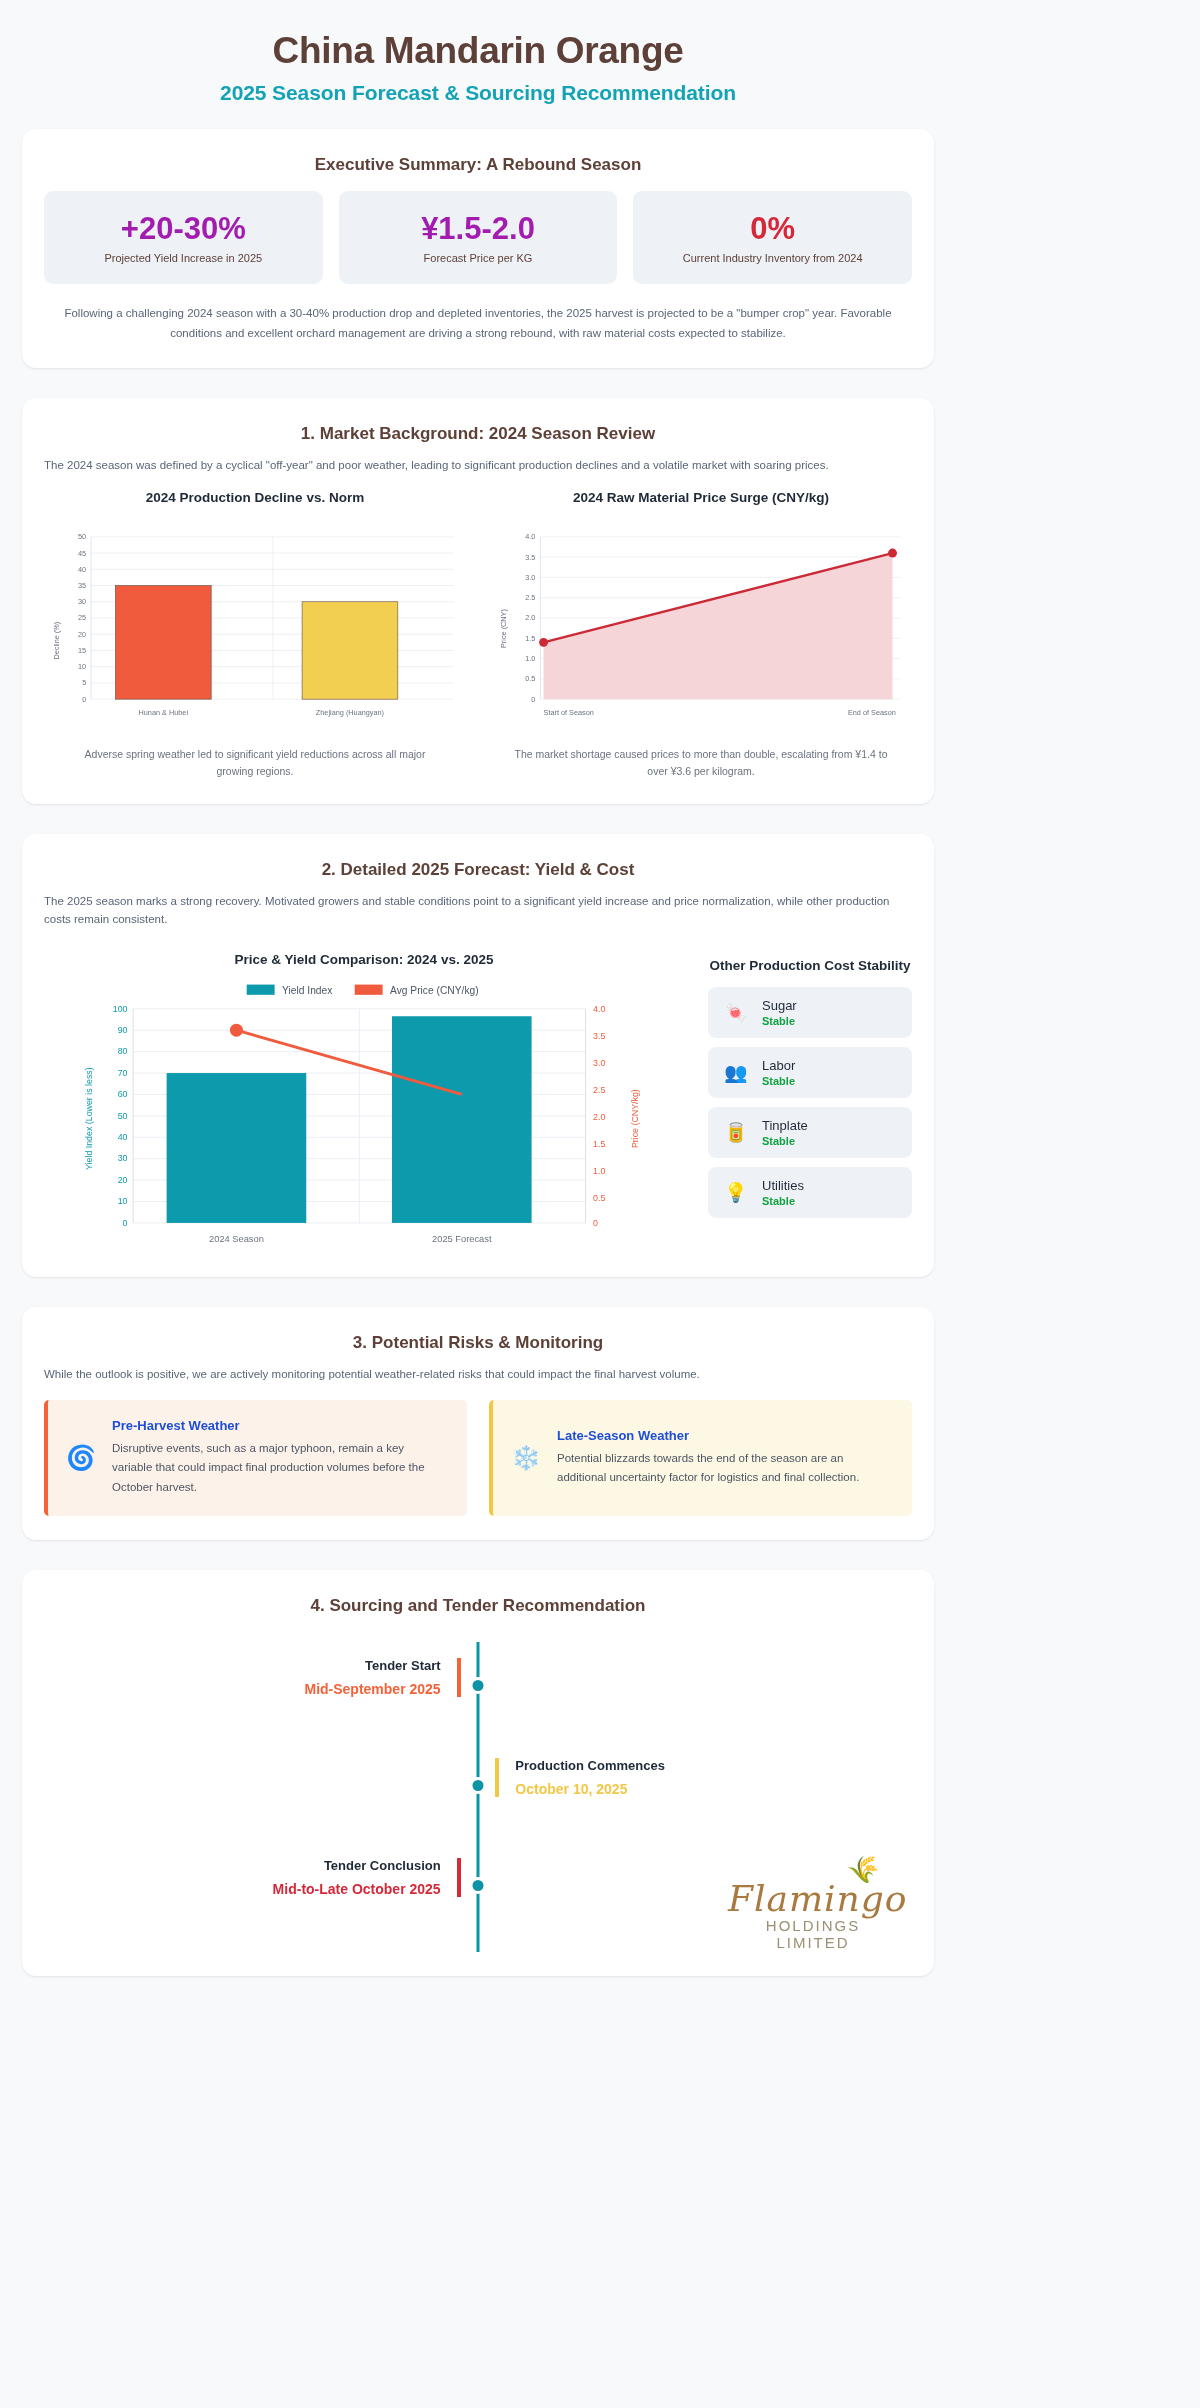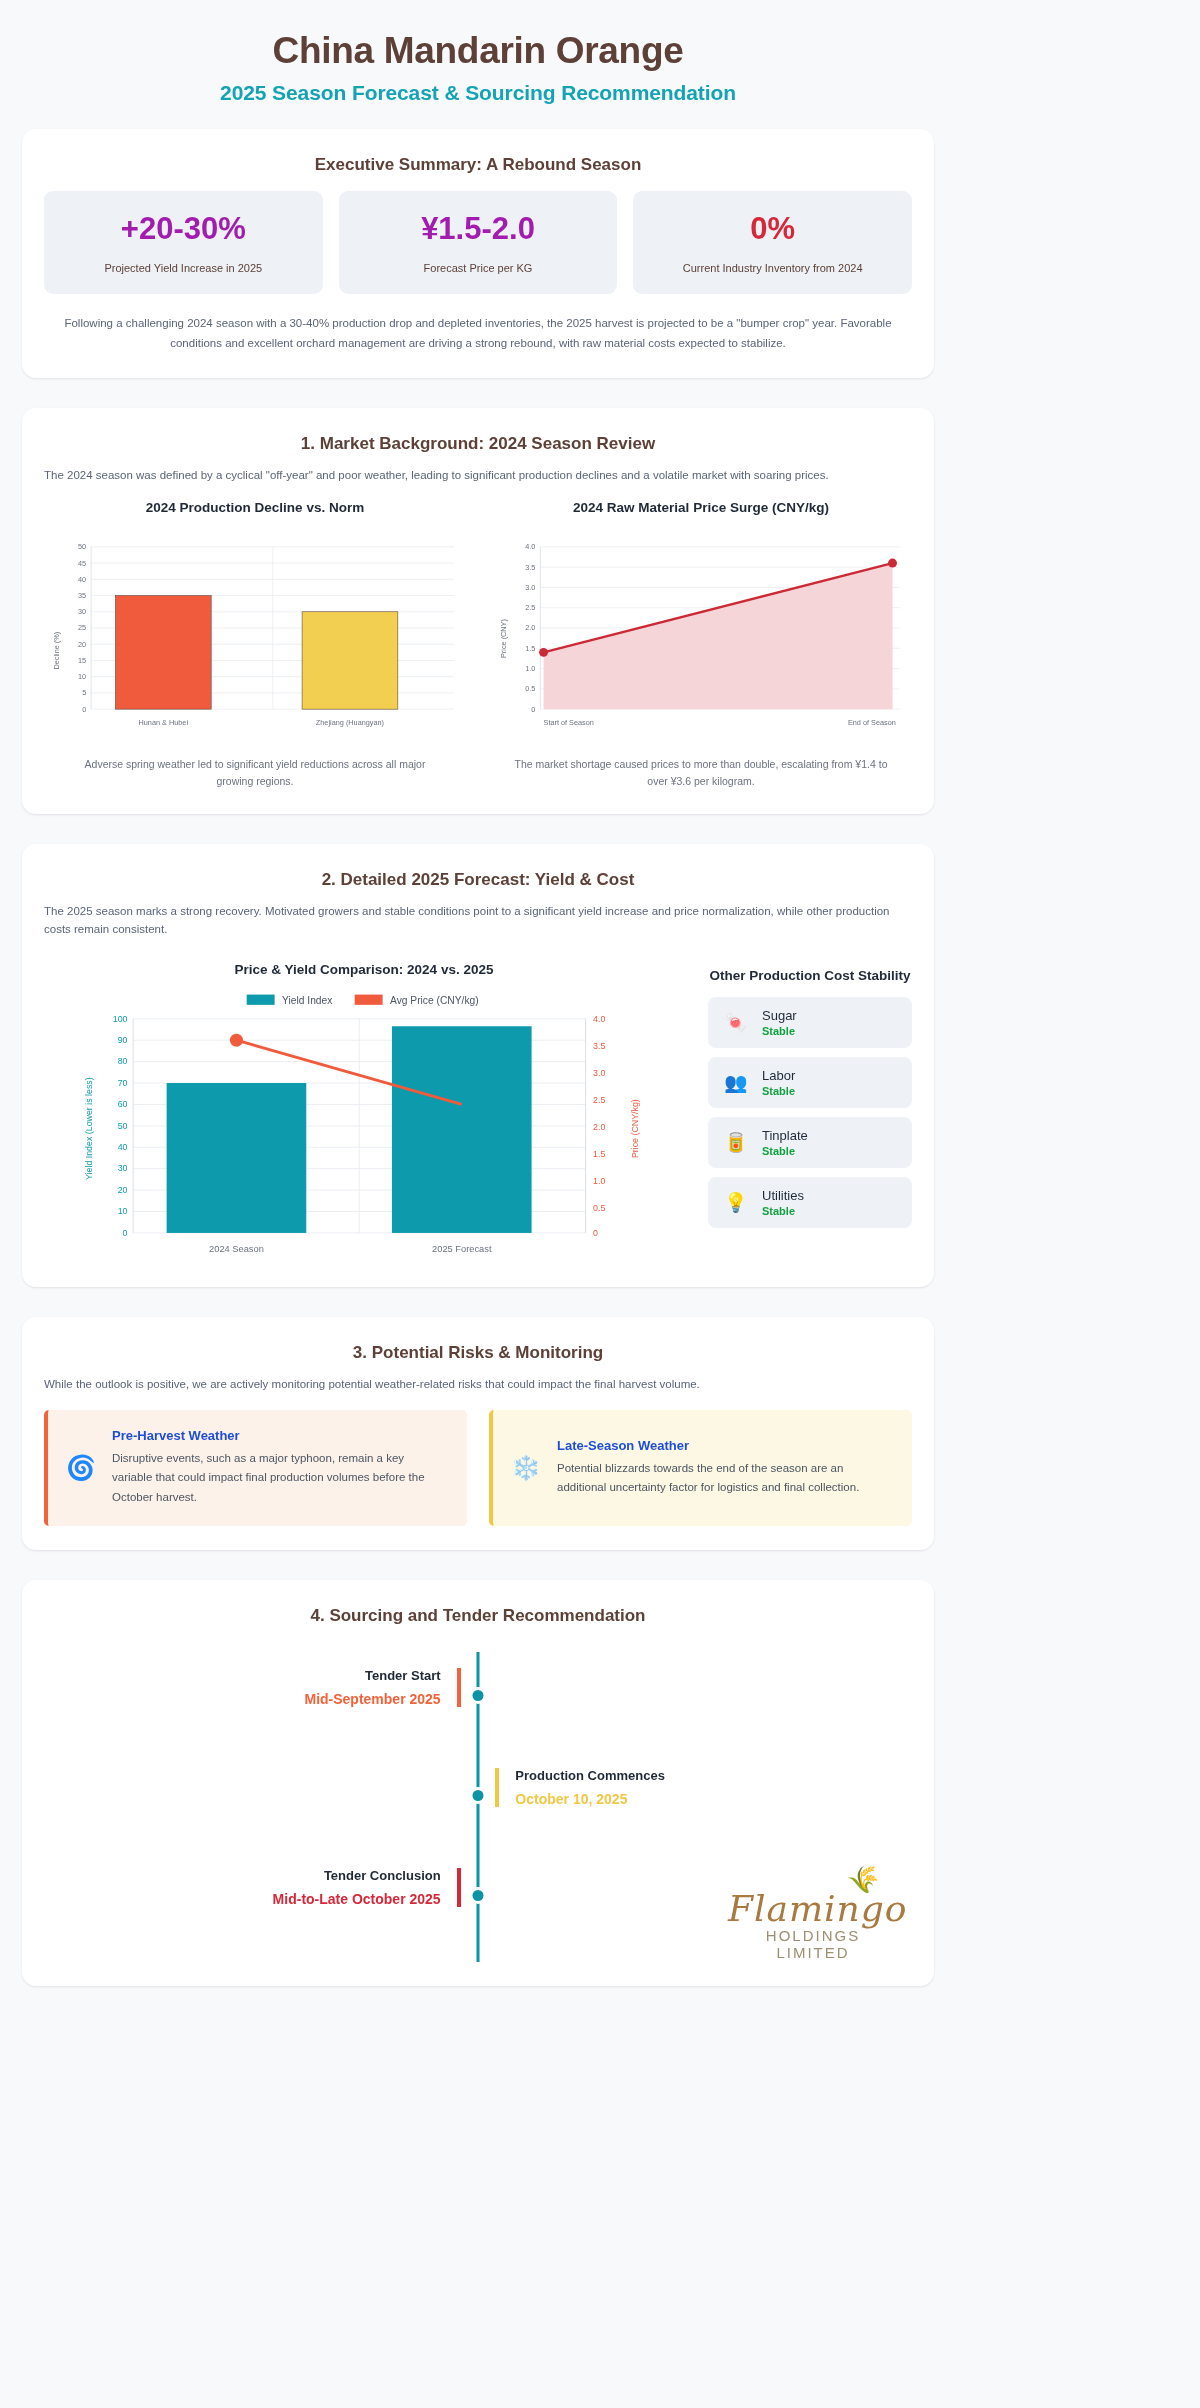--- a/index.html
+++ b/index.html
@@ -42,21 +42,21 @@
 
   
   .stat-row { display: flex; gap: 16px; margin: 16px 0 20px; }
   .stat {
     flex: 1; background: #eef2f7; border-radius: 9px;
     padding: 22px 10px 20px; text-align: center;
   }
   .stat .val { font-size: 31px; font-weight: bold; line-height: 1.05; }
   .stat .val.teal { color: #a21caf; }
   .stat .val.red  { color: #d62839; }
-  .stat .lbl { font-size: 11px; color: #5d4037; margin-top: 17px; }
+  .stat .lbl { font-size: 11px; color: #5d4037; margin-top: 7px; }
   .exec-note {
     font-size: 11.5px; color: #5a6577; text-align: center;
     line-height: 1.72; max-width: 1040px; margin: 0 auto;
   }
 
   
   .charts-2 { display: flex; gap: 24px; margin-top: 16px; }
   .chart-col { flex: 1; }
   .chart-title {
     text-align: center; font-size: 13.5px; font-weight: bold;

